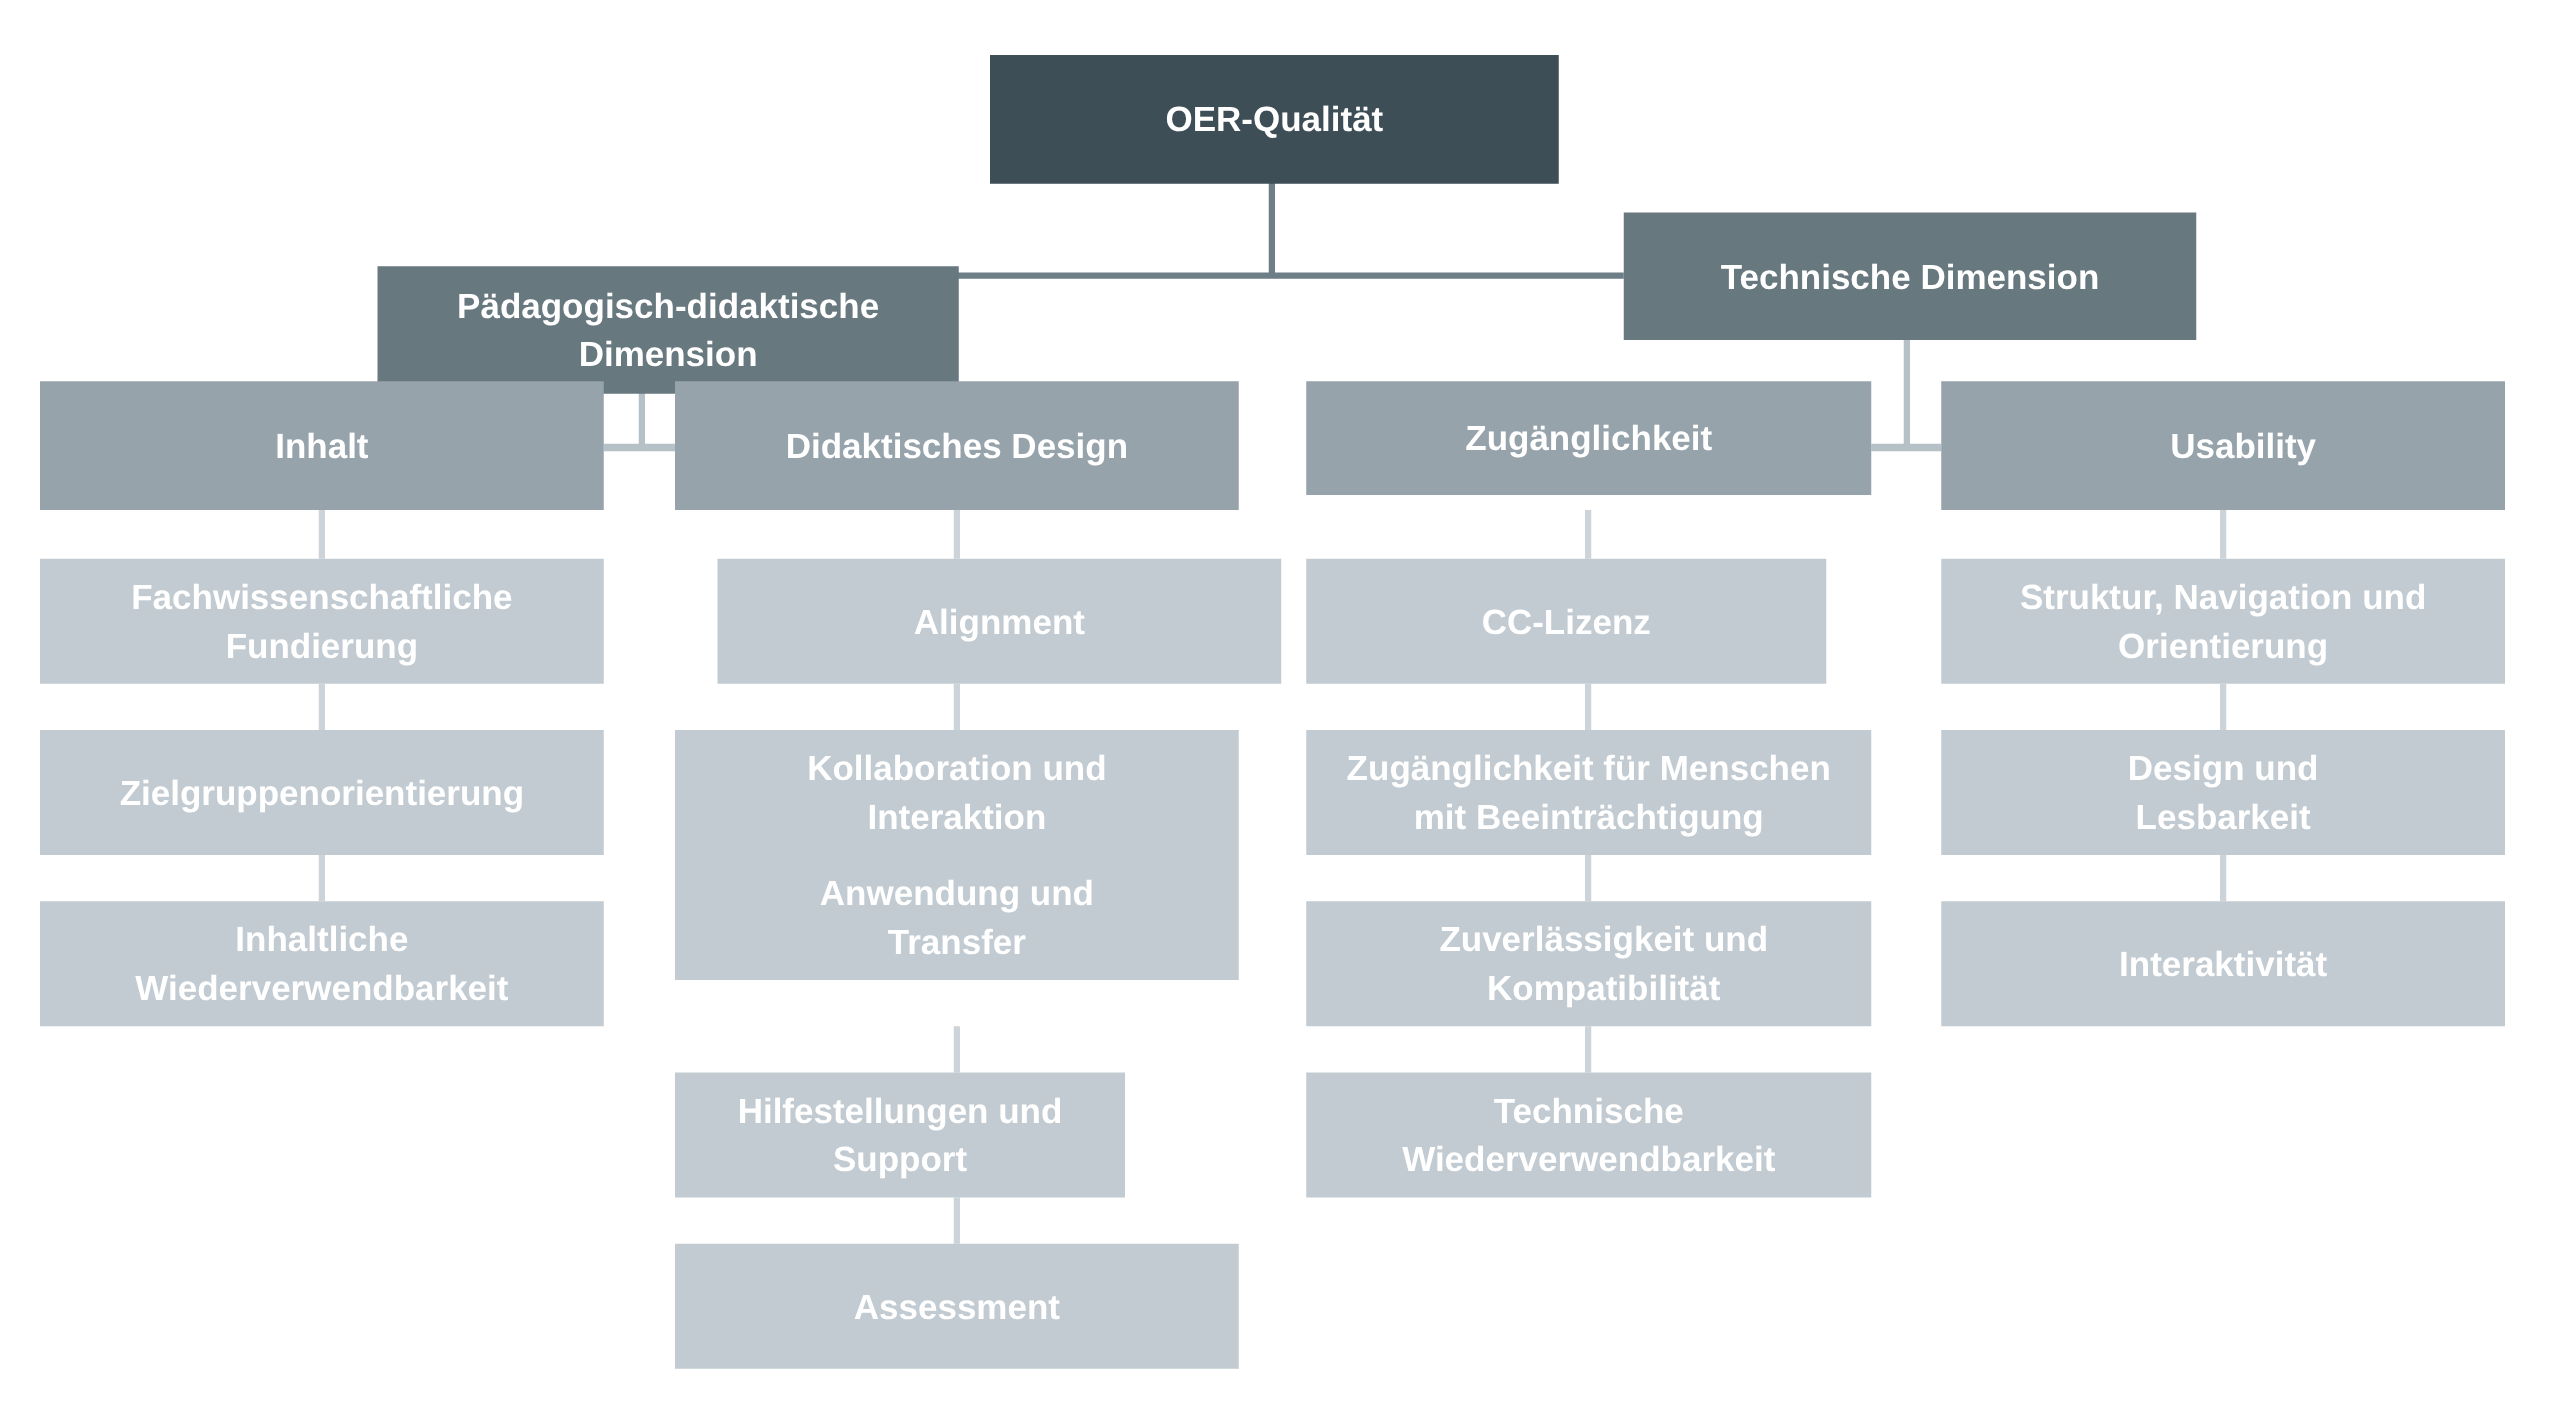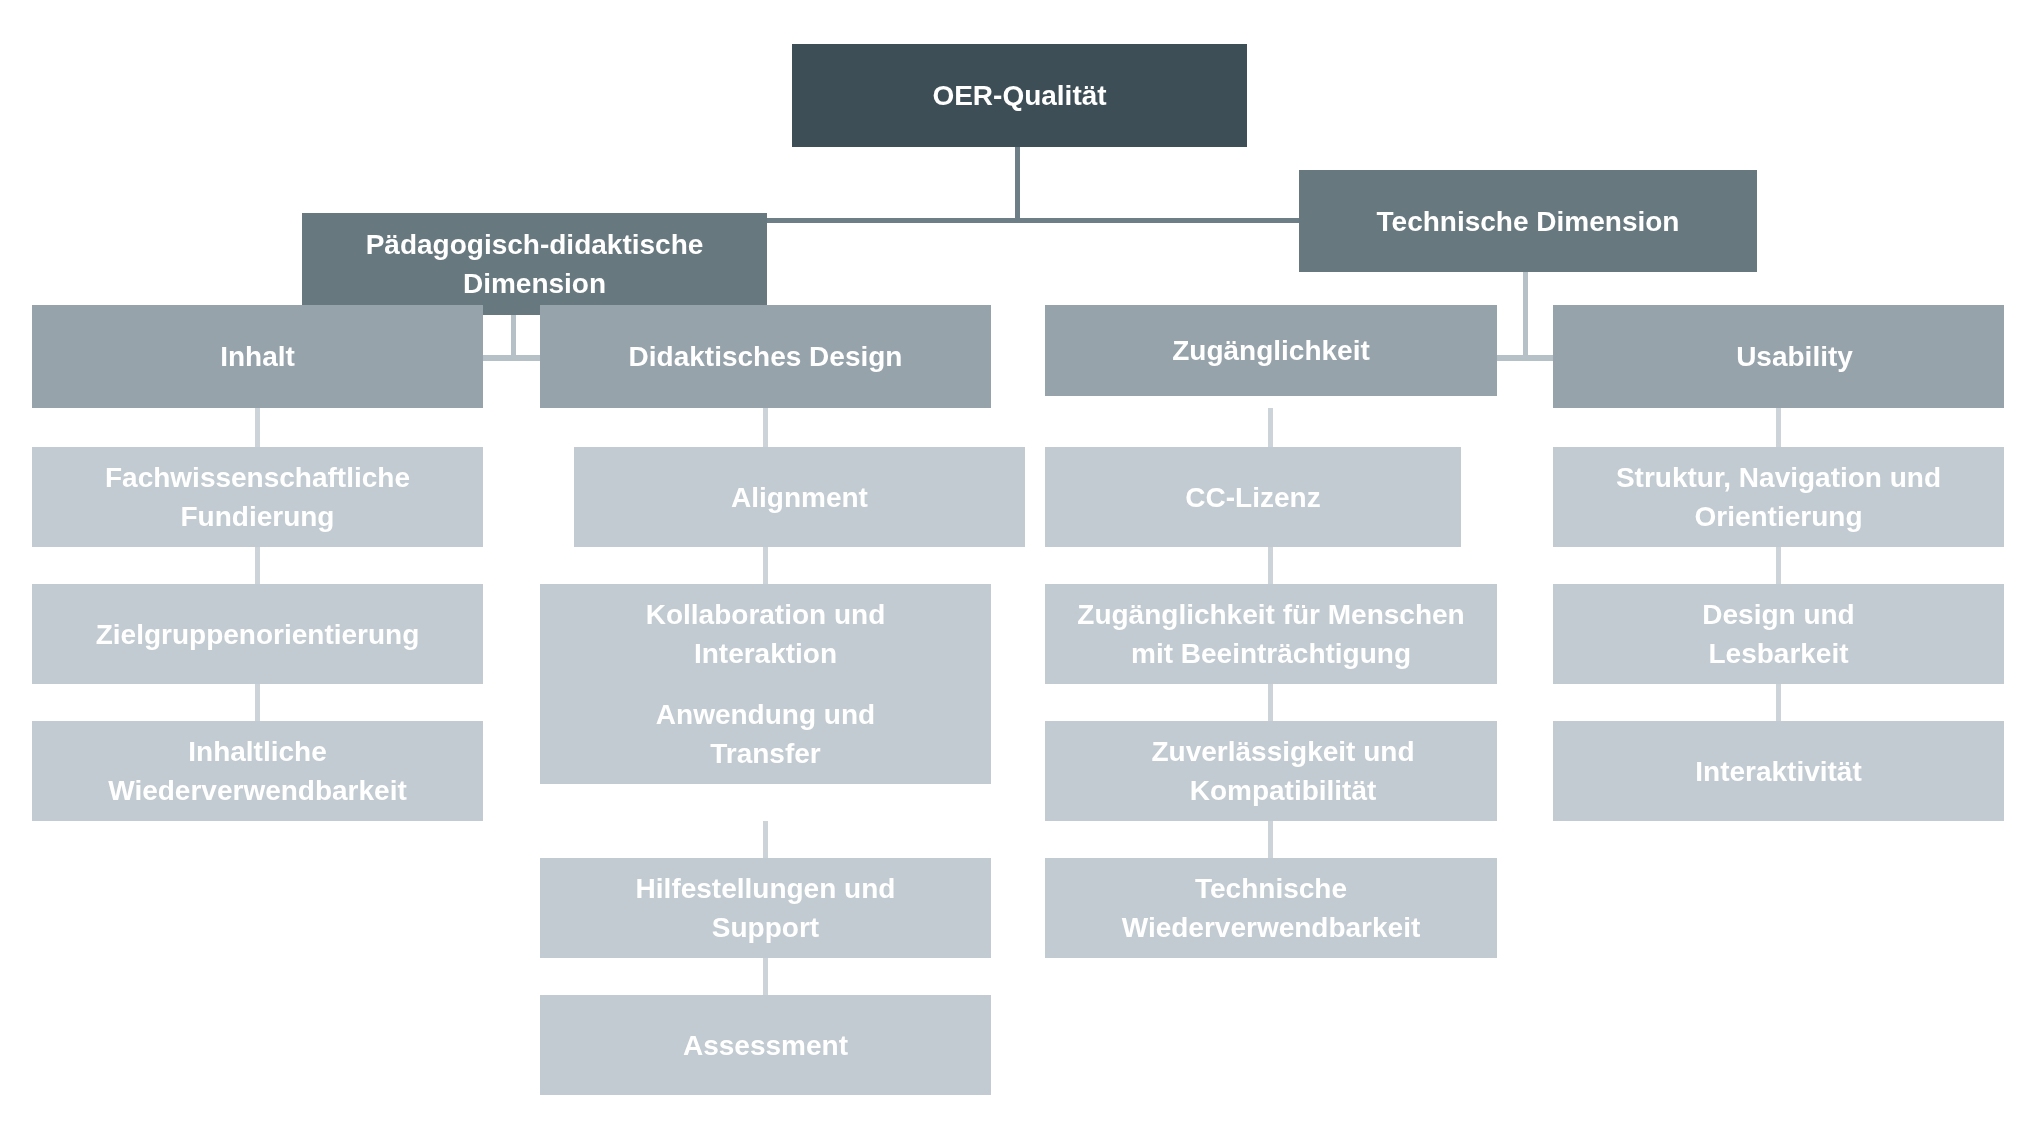--- a/index.html
+++ b/index.html
@@ -86,21 +86,21 @@
 Fundierung</div>
   <div class="box lvl-child" style="left:32px; top:584px; width:451px; height:100px;">Zielgruppenorientierung</div>
   <div class="box lvl-child" style="left:32px; top:721px; width:451px; height:100px;">Inhaltliche
 Wiederverwendbarkeit</div>
 
   <div class="box lvl-child" style="left:540px; top:447px; width:451px; height:100px;margin-left:34px;">Alignment</div>
   <div class="box lvl-child" style="left:540px; top:584px; width:451px; height:100px;">Kollaboration und
 Interaktion</div>
   <div class="box lvl-child" style="left:540px; top:684px; width:451px; height:100px;">Anwendung und
 Transfer</div>
-  <div class="box lvl-child" style="left:540px; top:858px; width:451px; height:100px;">Hilfestellungen und
+  <div class="box lvl-child" style="left:540px; top:858px; width:360px; height:100px;">Hilfestellungen und
 Support</div>
   <div class="box lvl-child" style="left:540px; top:995px; width:451px; height:100px;">Assessment</div>
 
   <div class="box lvl-child" style="left:1045px; top:447px; width:416px; height:100px;">CC-Lizenz</div>
   <div class="box lvl-child" style="left:1045px; top:584px; width:452px; height:100px;">Zugänglichkeit für Menschen
 mit Beeinträchtigung</div>
   <div class="box lvl-child" style="left:1045px; top:721px; width:452px; height:100px;padding-left:32px;">Zuverlässigkeit und
 Kompatibilität</div>
   <div class="box lvl-child" style="left:1045px; top:858px; width:452px; height:100px;">Technische
 Wiederverwendbarkeit</div>

